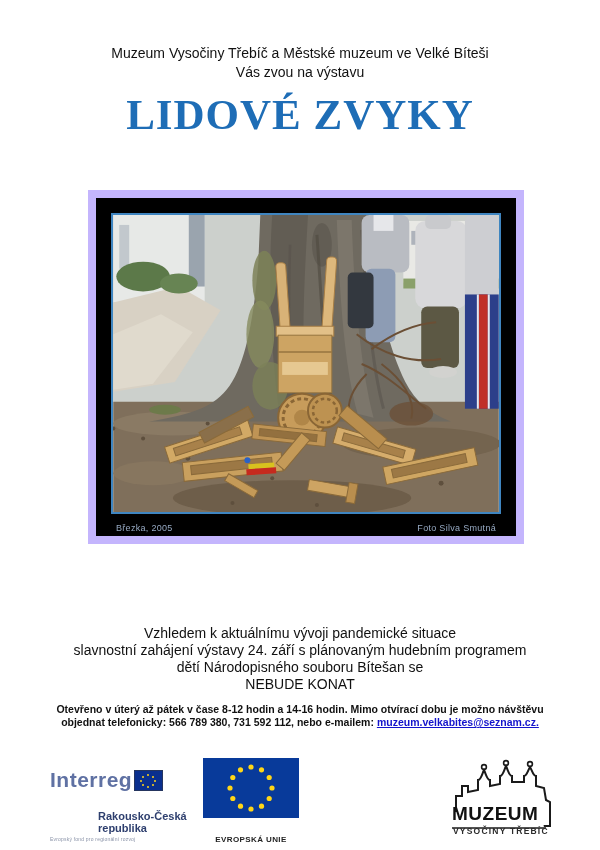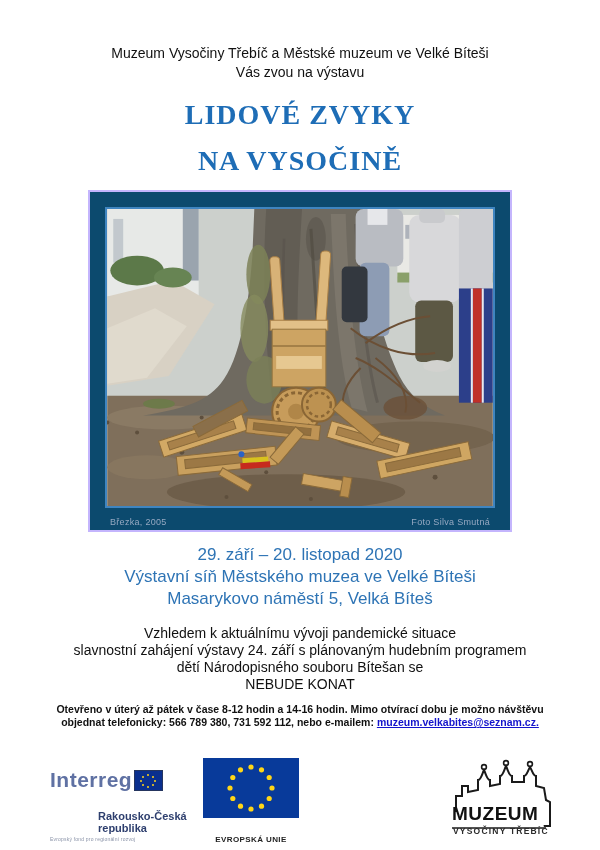--- a/index.html
+++ b/index.html
@@ -7,26 +7,26 @@
     position:relative;width:600px;height:850px;margin:0 auto;background:#ffffff;
     font-family:"Liberation Sans",sans-serif;overflow:hidden;color:#1a1a1a;
   }
   .abs{position:absolute;}
   .center{text-align:center;}
 
   .header{top:44px;left:0;width:600px;font-size:14px;line-height:19px;color:#111;text-align:center;}
   .title{
     top:92px;left:0;width:600px;
     font-family:"Liberation Serif",serif;font-weight:bold;
-    font-size:28px;line-height:46px;color:#1e6db6;letter-spacing:1px;
+    font-size:43px;line-height:46px;color:#1e6db6;letter-spacing:1px;
   }
 
   .photo-frame{
     top:190px;left:88px;width:420px;height:338px;
-    border:2px solid #c4b5fd;background:#0c4a6e;
+    border:8px solid #c4b5fd;background:#000000;
   }
   .photo{
     position:absolute;top:15px;left:15px;width:386px;height:297px;
     border:2px solid #3f85c0;background:#ccd0cc;overflow:hidden;
   }
   .photo svg{display:block;}
   .caption{
     position:absolute;bottom:3px;font-size:9px;color:#96a9c2;letter-spacing:.3px;
   }
   .caption.left{left:20px;}
@@ -65,21 +65,20 @@
 
 <div class="page">
 
   <div class="abs header center">
     <div>Muzeum Vysočiny Třebíč a Městské muzeum ve Velké Bíteši</div>
     <div>Vás zvou na výstavu</div>
   </div>
 
   <div class="abs title center">
     <div>LIDOVÉ ZVYKY</div>
-    <div>NA VYSOČINĚ</div>
   </div>
 
   <div class="abs photo-frame">
     <div class="photo">
       <svg width="386" height="297" viewBox="0 0 388 299" xmlns="http://www.w3.org/2000/svg">
 
         <rect x="0" y="0" width="388" height="200" fill="#ccd0cc"></rect>
 
         <g>
           <rect x="0" y="0" width="92" height="88" fill="#e7e9e7"></rect>
@@ -227,25 +226,20 @@
           <rect x="136" y="250" width="26" height="5" fill="#d8c21e" transform="rotate(-4 149 252)"></rect>
           <rect x="134" y="255" width="30" height="6" fill="#c62a1e" transform="rotate(-4 149 258)"></rect>
           <circle cx="135" cy="247" r="3" fill="#2a62c6"></circle>
         </g>
       </svg>
     </div>
     <span class="caption left">Březka, 2005</span>
     <span class="caption right">Foto Silva Smutná</span>
   </div>
 
-  <div class="abs dates center">
-    <div>29. září – 20. listopad 2020</div>
-    <div>Výstavní síň Městského muzea ve Velké Bíteši</div>
-    <div>Masarykovo náměstí 5, Velká Bíteš</div>
-  </div>
 
   <div class="abs notice center">
     <div>Vzhledem k aktuálnímu vývoji pandemické situace</div>
     <div>slavnostní zahájení výstavy 24. září s plánovaným hudebním programem</div>
     <div>dětí Národopisného souboru Bítešan se</div>
     <div>NEBUDE KONAT</div>
   </div>
 
   <div class="abs hours center">
     <div>Otevřeno v úterý až pátek v čase 8-12 hodin a 14-16 hodin. Mimo otvírací dobu je možno návštěvu</div>

